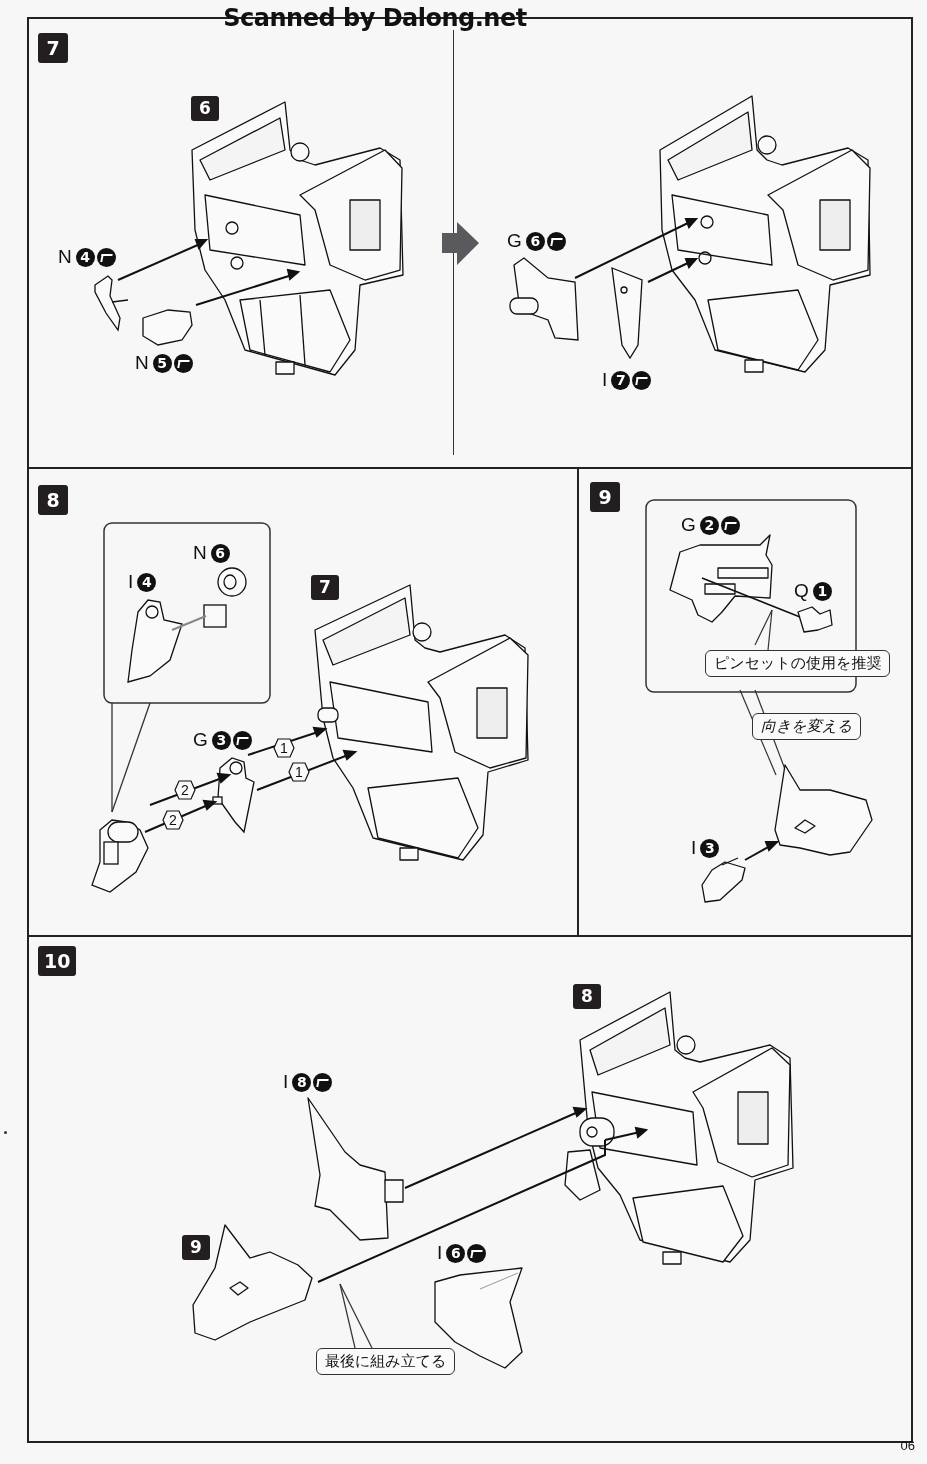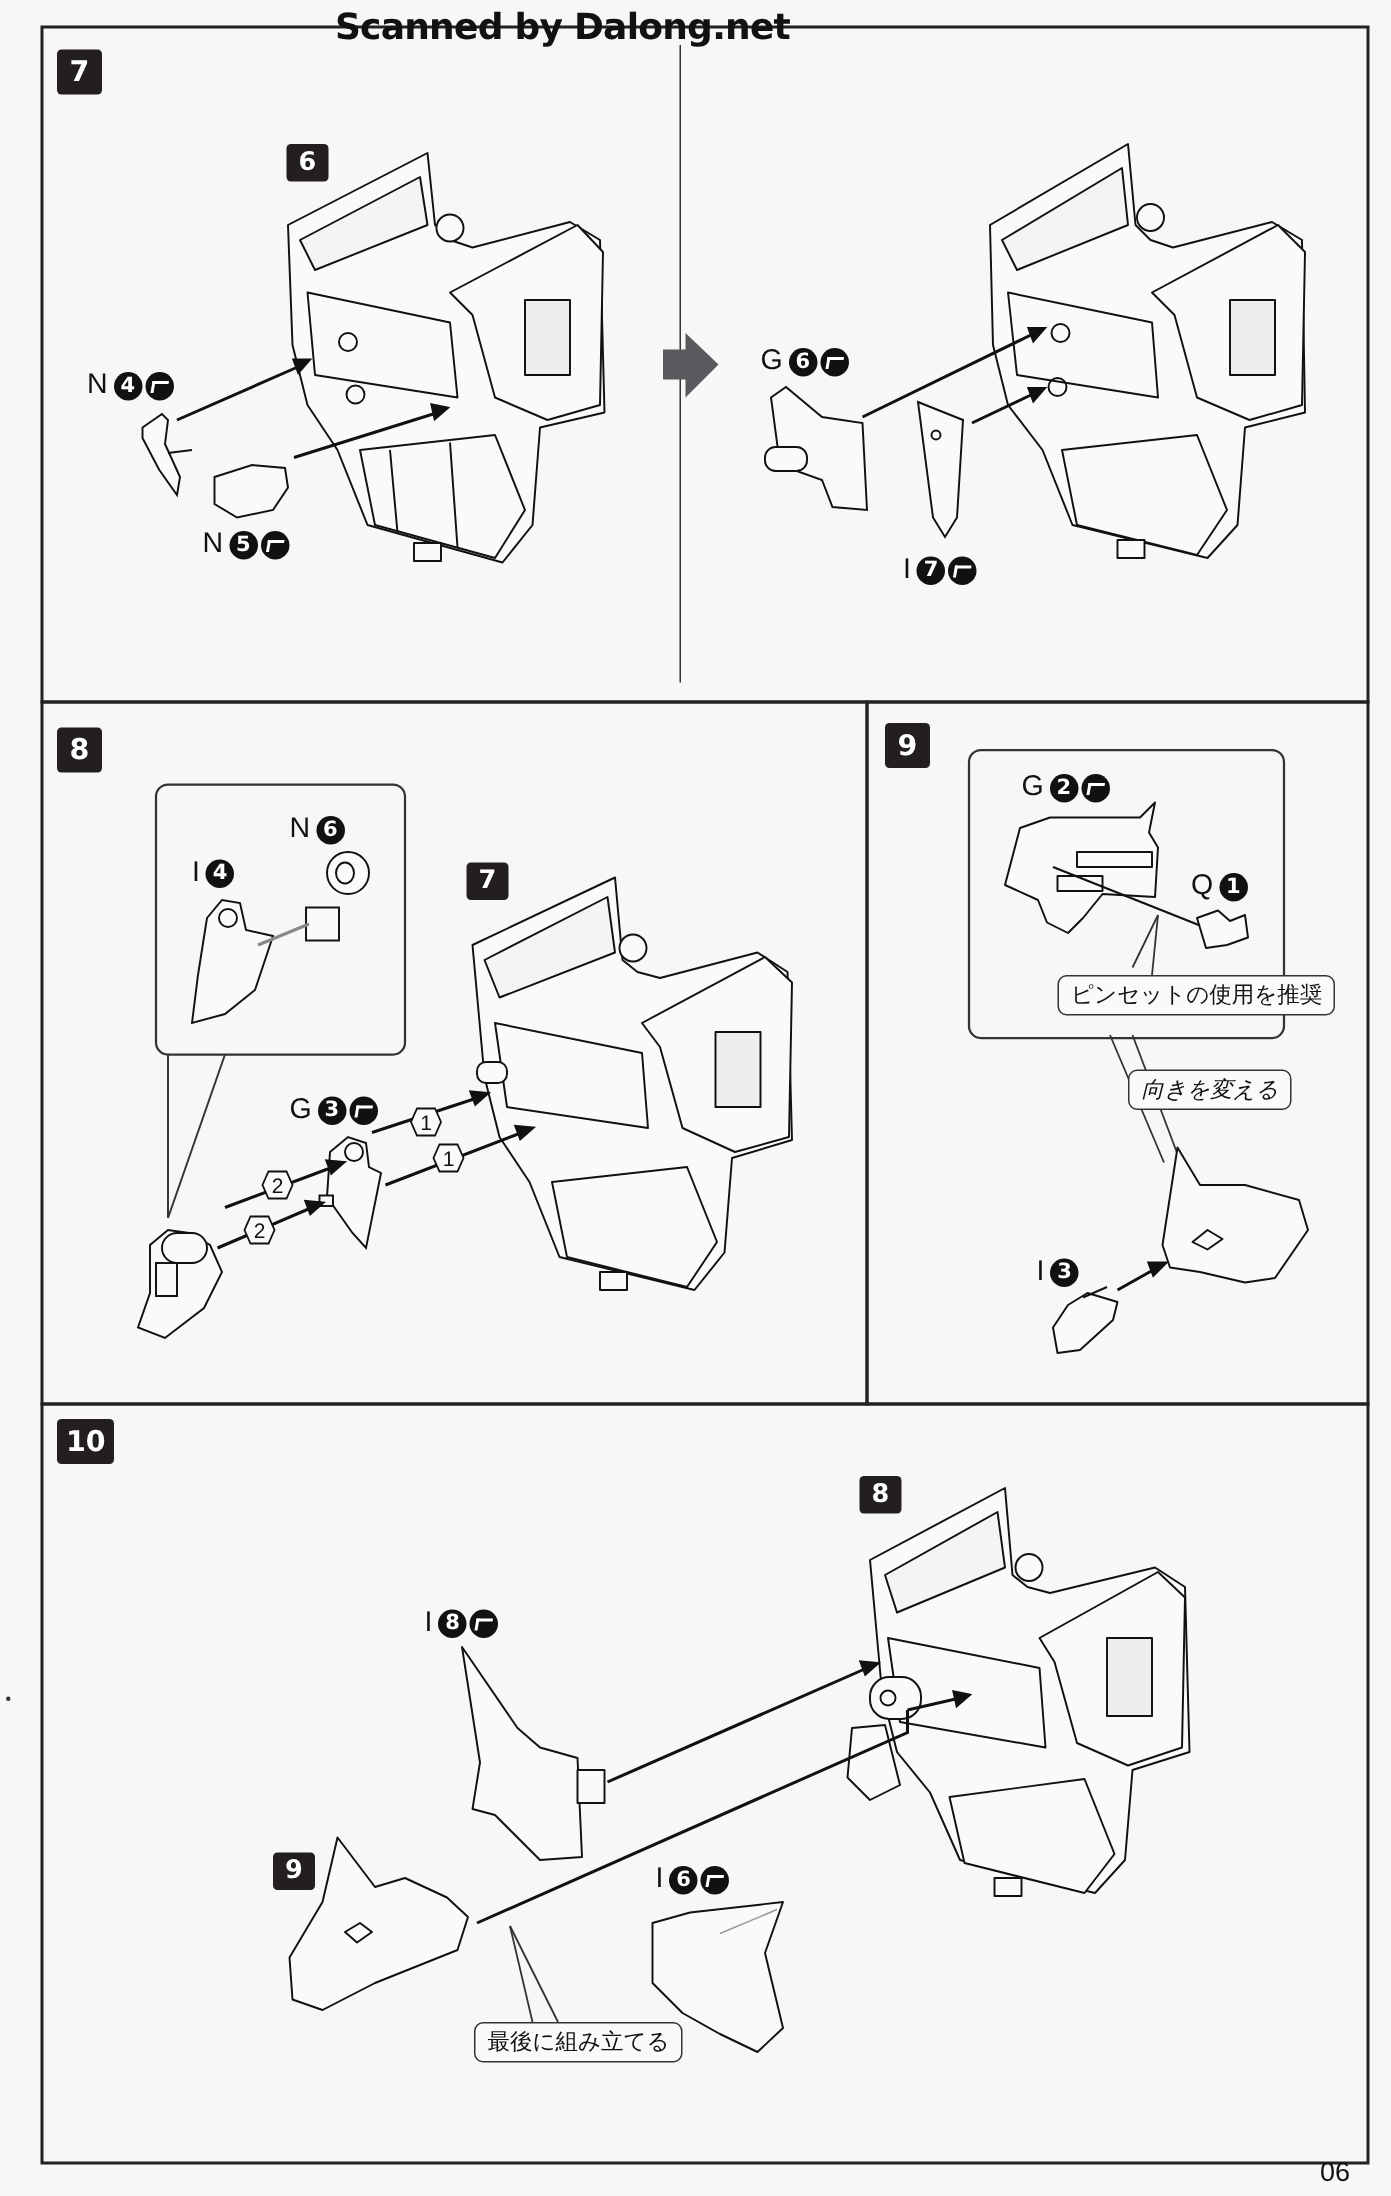--- a/index.html
+++ b/index.html
@@ -12,21 +12,21 @@
   .label { position:absolute; font-size:19px; display:flex; align-items:center; gap:2px; white-space:nowrap; }
   .label .letter { font-size:19px; margin-right:2px; }
   .circ { display:inline-block; width:19px; height:19px; border-radius:50%; background:#111; color:#fff; font-size:14px; font-weight:bold; line-height:19px; text-align:center; font-family:"DejaVu Sans", sans-serif; }
   .cut { display:inline-block; width:19px; height:19px; border-radius:50%; background:#111; position:relative; }
   .cut::after { content:""; position:absolute; left:4px; top:6px; width:9px; height:6px; border-top:2px solid #fff; border-left:2px solid #fff; transform:skewX(-10deg); }
   .textbox { position:absolute; border:1.5px solid #333; border-radius:6px; background:#fafafa; font-size:15px; padding:3px 8px; white-space:nowrap; font-family:"DejaVu Sans", sans-serif;margin-left:48px; }
   .hex { position:absolute; width:22px; height:20px; font-size:14px; text-align:center; line-height:20px; }
   .hex svg { position:absolute; left:0; top:0; }
   .hex span { position:relative; }
   svg.art { position:absolute; left:0; top:0; pointer-events:none; }
-  .pagenum { position:absolute; right:27px; top:1438px; font-size:18px; }
+  .pagenum { position:absolute; right:12px; top:1438px; font-size:13px; }
   .dot { position:absolute; width:3px; height:3px; background:#333; border-radius:50%; }
 </style>
 </head>
 <body>
 
 <div class="watermark">Scanned by Dalong.net</div>
 
 <div class="frame" style="left:27px;top:17px;width:886px;height:452px;"></div>
 <div class="vline" style="left:453px;top:30px;height:425px;"></div>
 <div class="frame" style="left:27px;top:467px;width:552px;height:470px;"></div>

